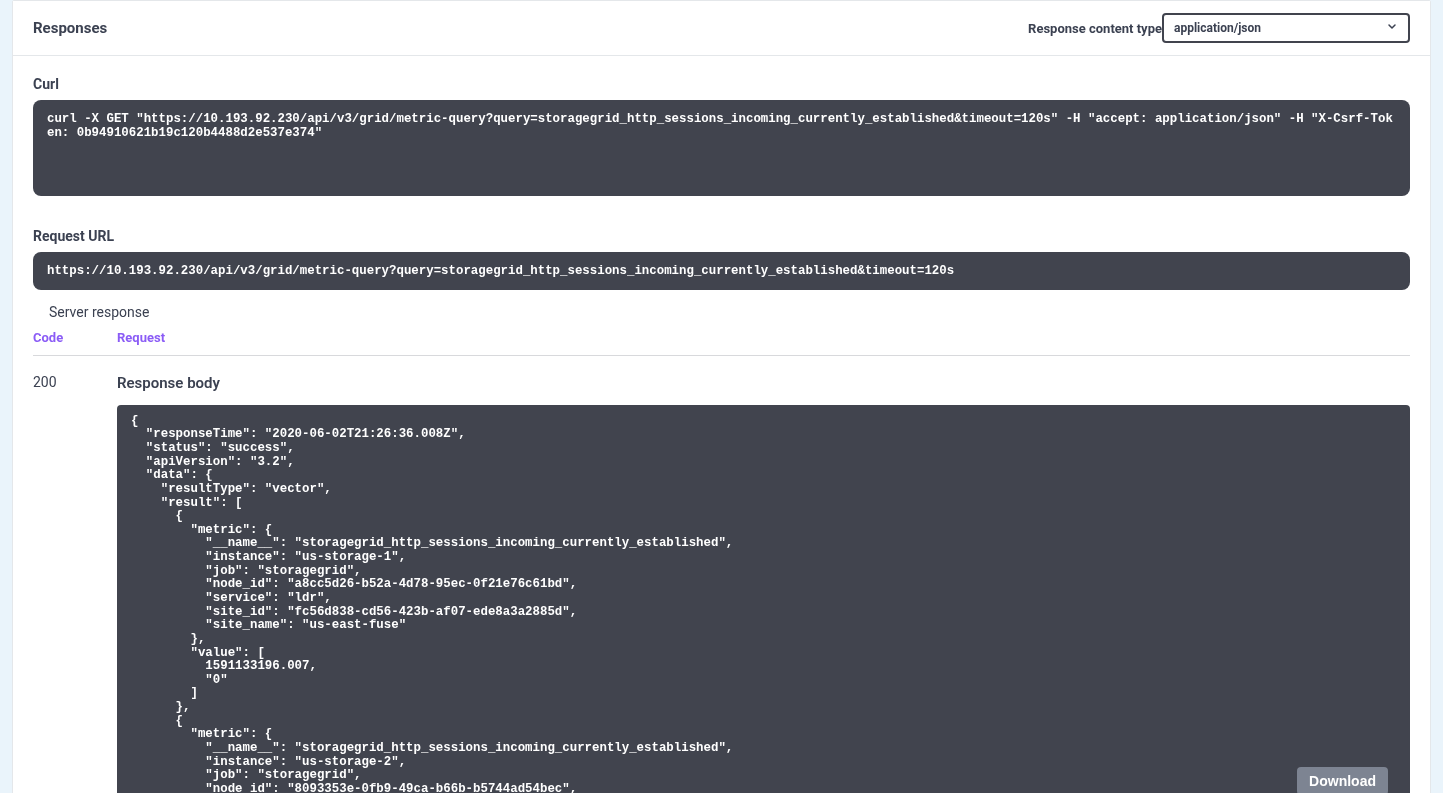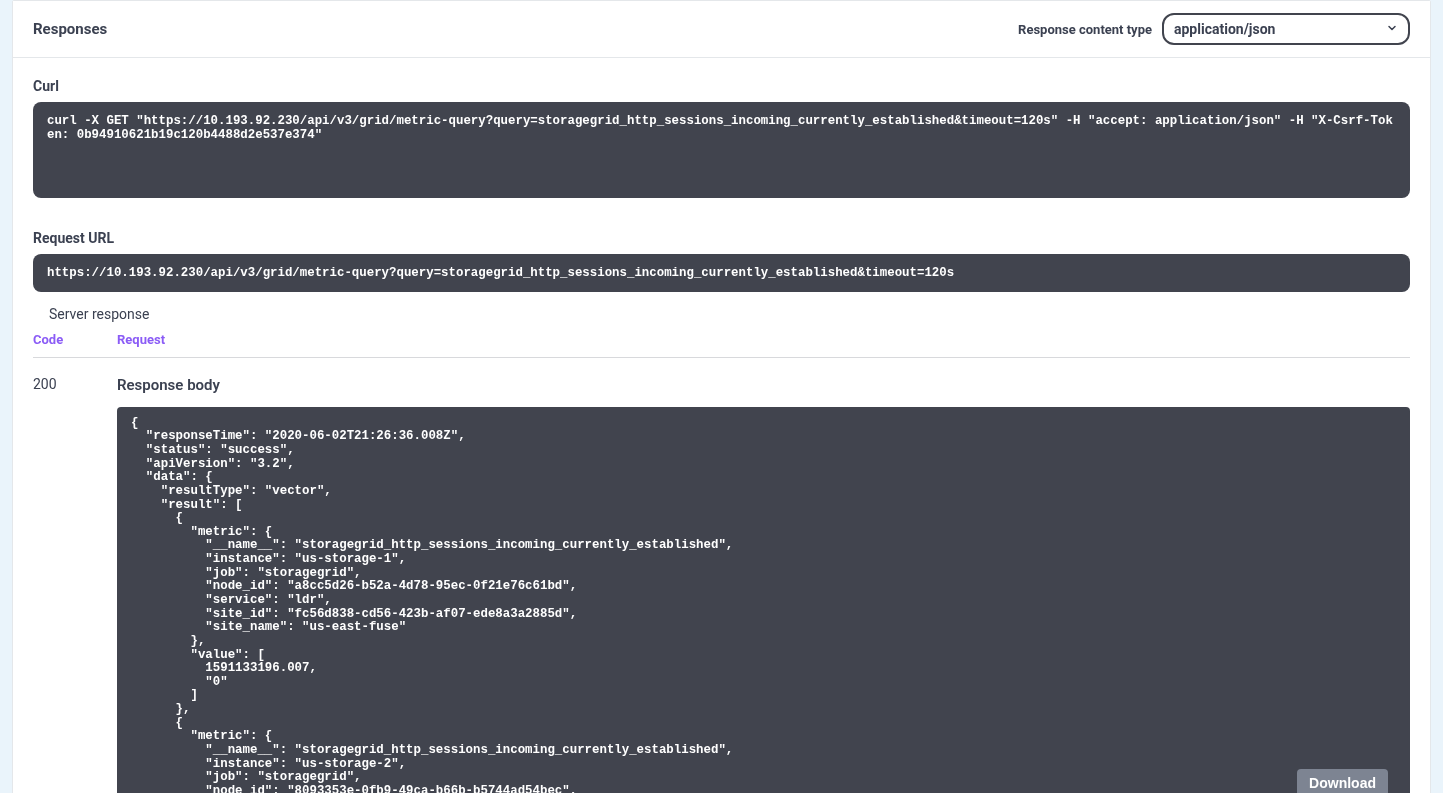--- a/index.html
+++ b/index.html
@@ -28,35 +28,35 @@
     background: #fff;
   }
   .responses-title {
     font-weight: 700;
     font-size: 15px;
     color: #3b4151;
   }
   .content-type-wrap {
     display: flex;
     align-items: center;
-    gap: 10px;
+    gap: 0;
   }
   .content-type-label {
     font-size: 13px;
     font-weight: 700;
     color: #3b4151;
   }
   .content-type-select {
     position: relative;
     border: 2px solid #41444e;
-    border-radius: 12px;
+    border-radius: 4px;
     padding: 6px 34px 6px 10px;
     min-width: 200px;
     font-weight: 700;
-    font-size: 14px;
+    font-size: 12px;
     color: #3b4151;
     background: #fff;
     cursor: pointer;
   }
   .content-type-select .chevron {
     position: absolute;
     right: 10px;
     top: 50%;
     transform: translateY(-50%);
     pointer-events: none;

